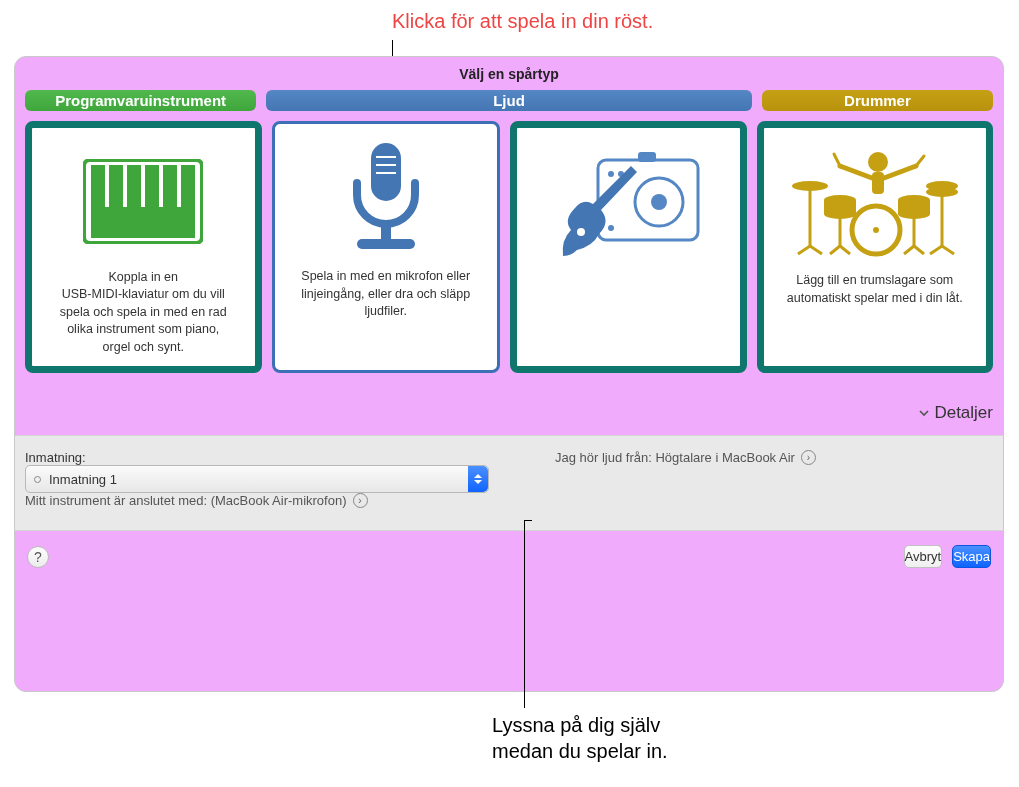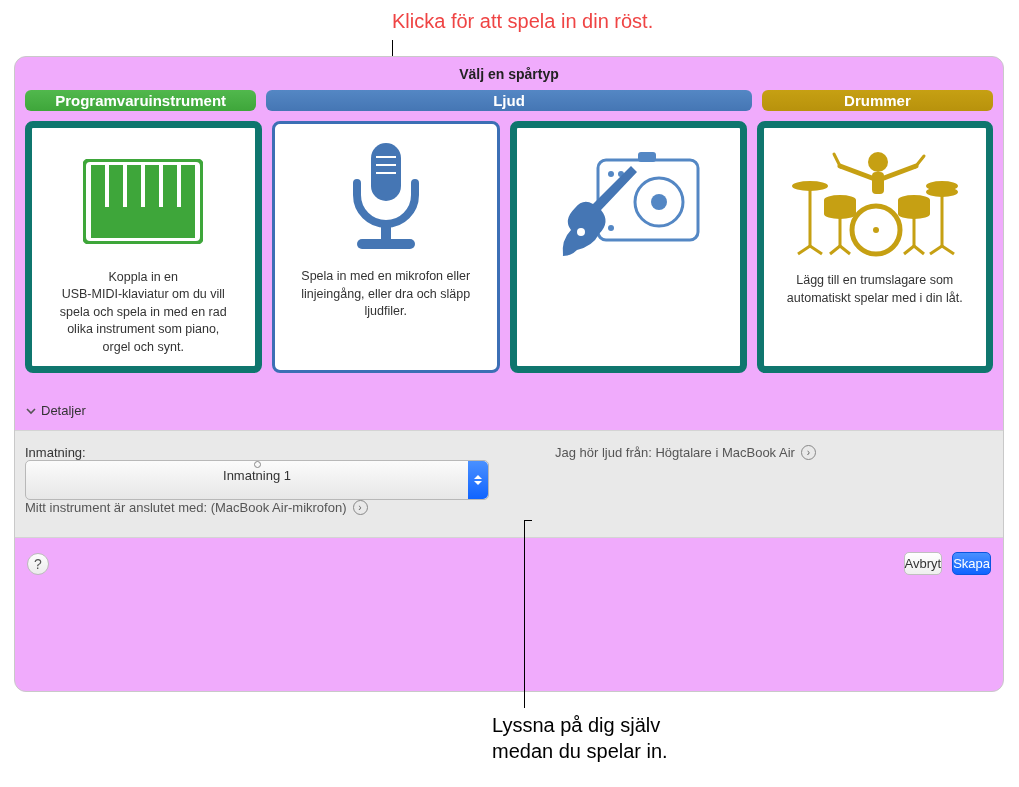--- a/index.html
+++ b/index.html
@@ -119,44 +119,44 @@
   .card .desc {
     font-size: 12.5px;
     line-height: 1.4;
     color: #333;
     margin-top: 4px;
   }
   .details {
     display: flex;
     align-items: center;
     padding: 20px 10px 12px 10px;
-    font-size: 13px;
+    font-size: 17px;
+    justify-content: flex-end;
   }
   .details svg { margin-right: 4px; }
   .details-body {
     background: #e9e9e9;
     border-top: 1px solid #d4d4d4;
     border-bottom: 1px solid #d4d4d4;
     padding: 14px 10px 22px 10px;
     display: flex;
     gap: 40px;
   }
   .col { flex: 1; }
   .label-top { font-size: 13px; }
   .select {
     width: 100%;
-    height: 40px;
+    height: 28px;
     background: linear-gradient(#fbfbfb,#e7e7e7);
     border: 1px solid #b8b8b8;
     border-radius: 5px;
     display: flex;
     align-items: center;
     position: relative;
     font-size: 13px;
-    flex-direction: column;
   }
   .select .sel-circle {
     width: 7px; height: 7px; border: 1px solid #888; border-radius: 50%;
     margin: 0 8px 0 8px;
   }
   .select .sel-arrows {
     position: absolute; right: 0; top: 0; bottom: 0; width: 20px;
     background: linear-gradient(#4a90ff,#1064ff);
     border-radius: 0 5px 5px 0;
     display: flex; flex-direction: column; align-items: center; justify-content: center;

